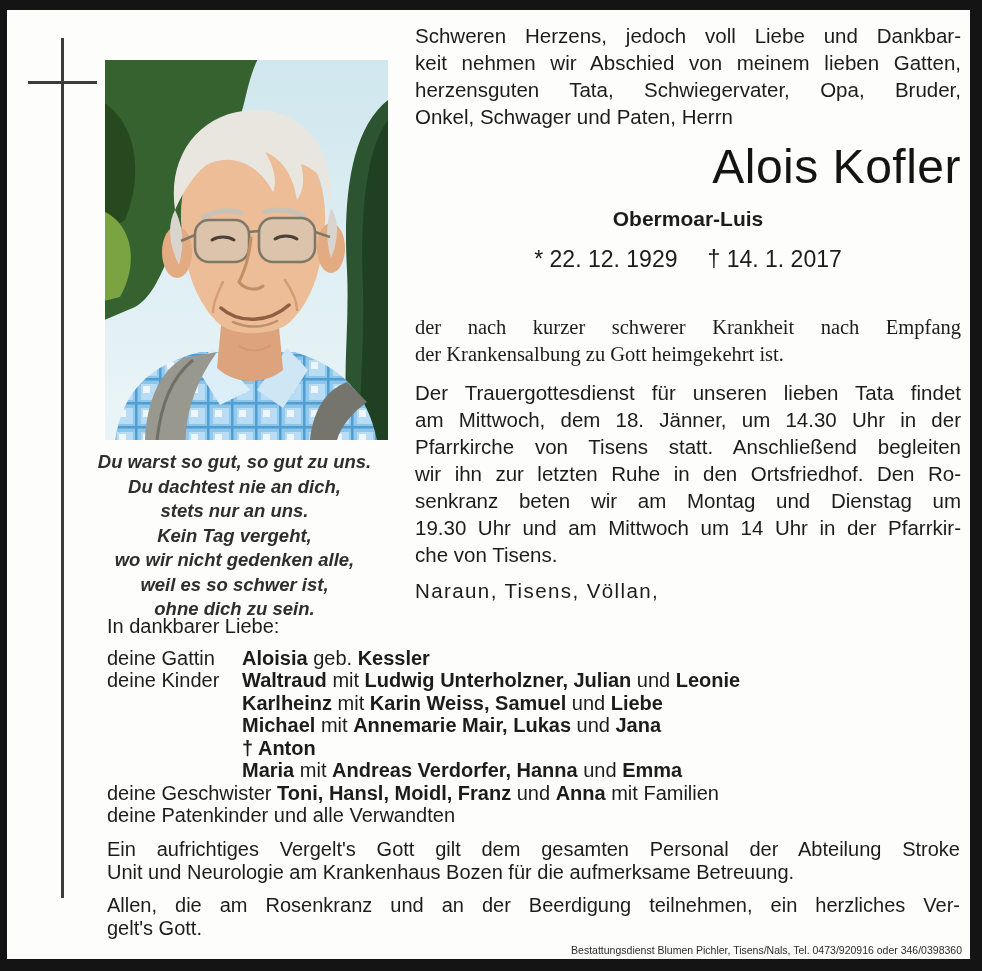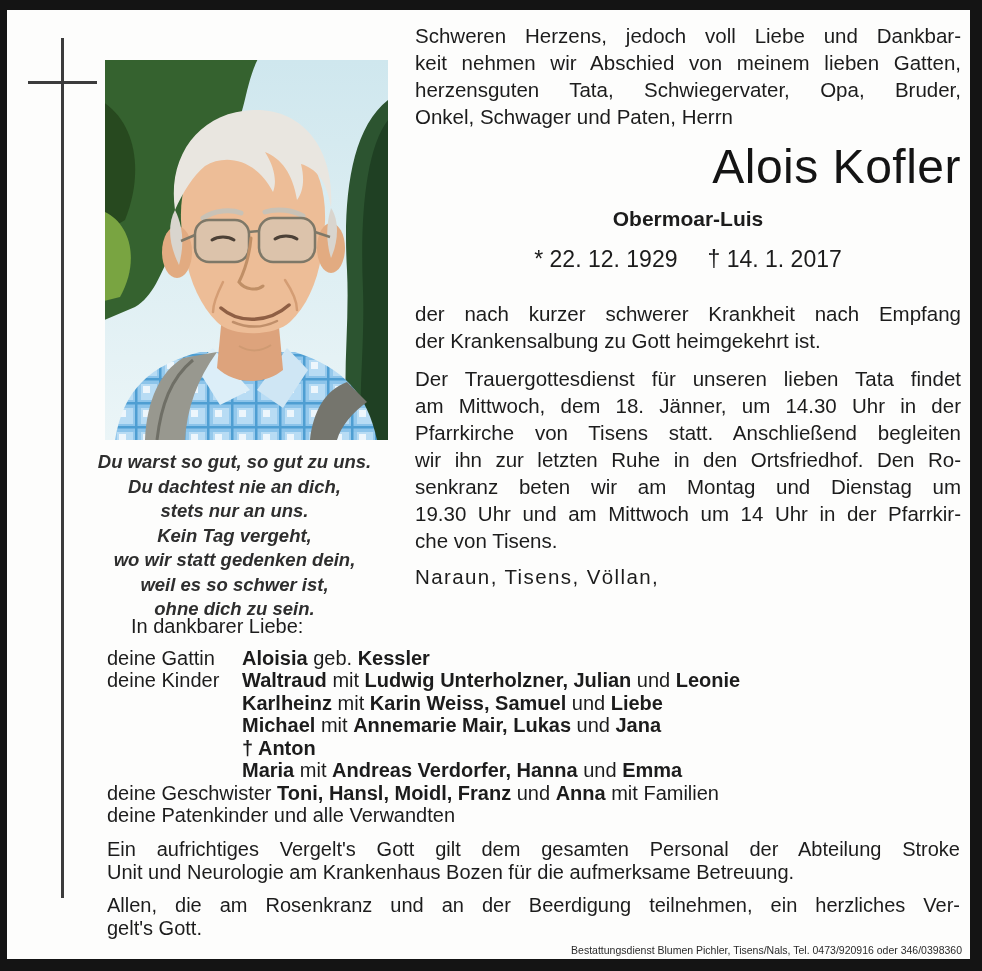--- a/index.html
+++ b/index.html
@@ -34,28 +34,28 @@
   .para{font-size:20.5px;line-height:27px;}
   .just div{text-align:justify;text-align-last:justify;}
   .just div:last-child{text-align:left;text-align-last:left;}
   .name{
     margin-top:10px;text-align:right;font-size:48px;line-height:54px;
     font-weight:400;letter-spacing:.5px;color:#141414;
   }
   .nickname{margin-top:13px;text-align:center;font-size:21px;font-weight:700;}
   .dates{margin-top:15px;text-align:center;font-size:23px;font-weight:400;}
   .dates span{display:inline-block;margin:0 15px;}
-  .p-death{margin-top:27px;}
+  .p-death{margin-top:41px;font-family:Liberation Serif, serif;}
   .p-service{margin-top:11px;}
   .places{margin-top:9px;font-size:20.5px;line-height:27px;}
   .spaced{letter-spacing:1.4px;}
 
   
   .bottom{position:absolute;left:100px;top:605px;width:853px;font-size:20px;line-height:22.5px;}
-  .closing-heading{margin-bottom:9px;margin-left:24px;}
+  .closing-heading{margin-bottom:9px;}
   .fam-row{display:flex;}
   .fam-label{width:135px;flex:0 0 135px;}
   .fam-content{flex:1;}
   .b{font-weight:700;}
   .thanks{margin-top:11px;}
   .farewell{margin-top:10px;}
   .thanks div, .farewell div{line-height:23px;}
 
   .footer{
     position:absolute;right:8px;bottom:3px;
@@ -123,21 +123,21 @@
       <path d="M128,262 C142,268 158,268 172,261" stroke="#c08f6a" stroke-width="2.5" fill="none" stroke-linecap="round"></path>
       <path d="M134,286 C144,292 156,292 166,285" stroke="#cf9a72" stroke-width="2" fill="none"></path>
     </svg>
   </div>
 
   <div class="poem">
       <div>Du warst so gut, so gut zu uns.</div>
       <div>Du dachtest nie an dich,</div>
       <div>stets nur an uns.</div>
       <div>Kein Tag vergeht,</div>
-      <div>wo wir statt gedenken dein,</div>
+      <div>wo wir nicht gedenken alle,</div>
       <div>weil es so schwer ist,</div>
       <div>ohne dich zu sein.</div>
     </div>
 
   <div class="rightcol">
     <div class="para just">
         <div>Schweren Herzens, jedoch voll Liebe und Dankbar-</div>
         <div>keit nehmen wir Abschied von meinem lieben Gatten,</div>
         <div>herzensguten Tata, Schwiegervater, Opa, Bruder,</div>
         <div>Onkel, Schwager und Paten, Herrn</div>

